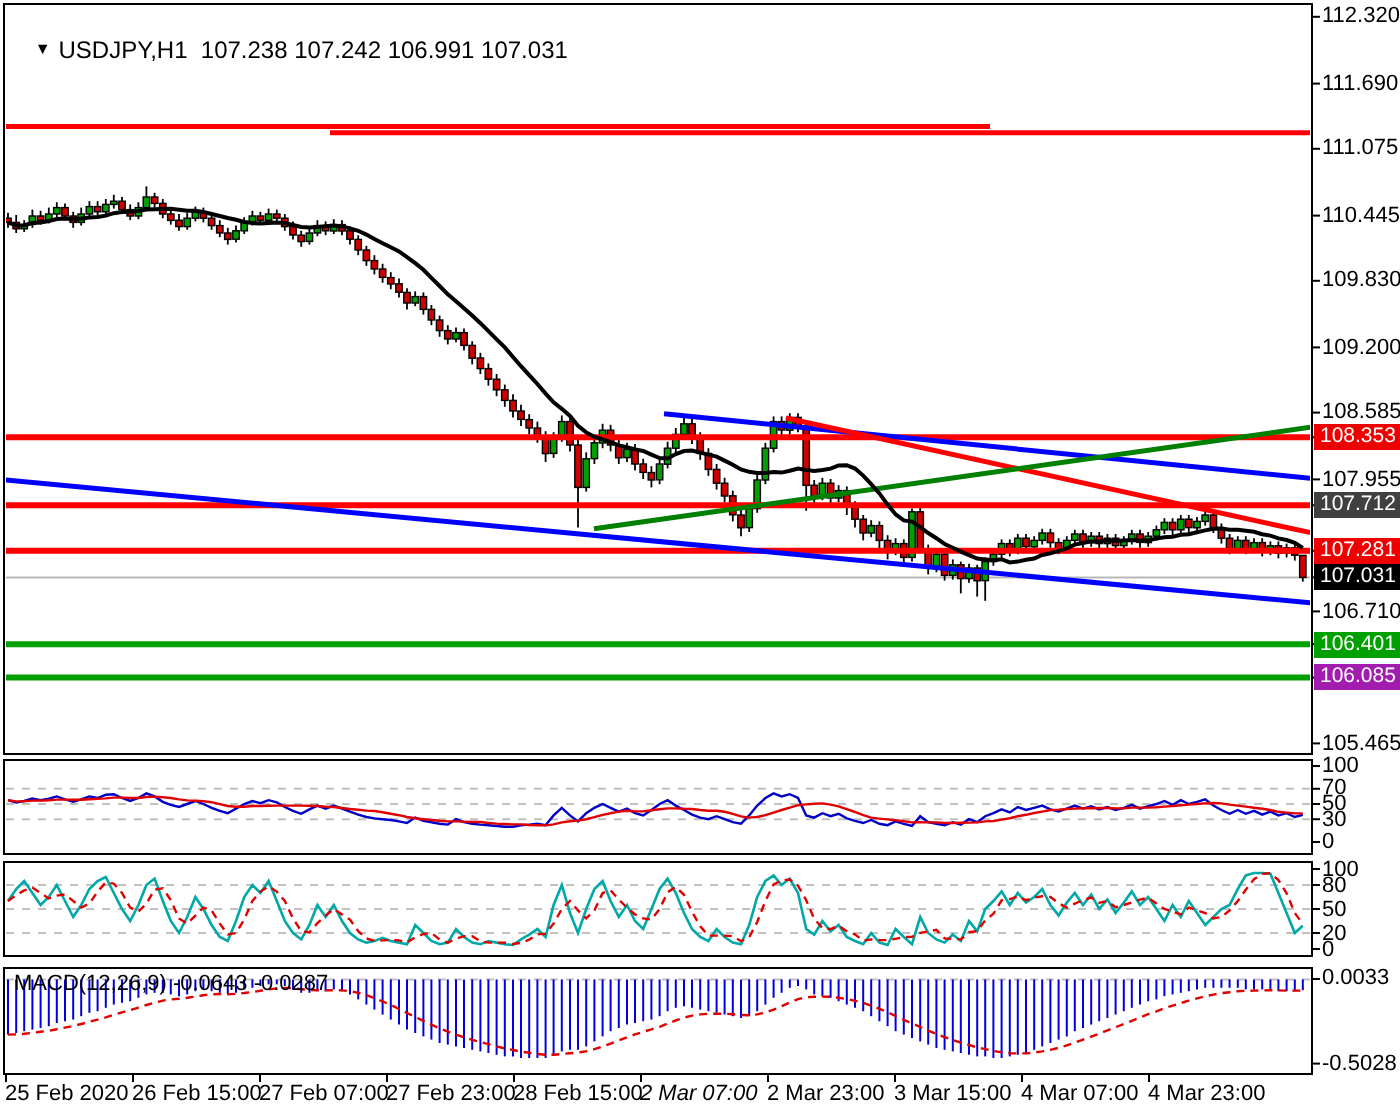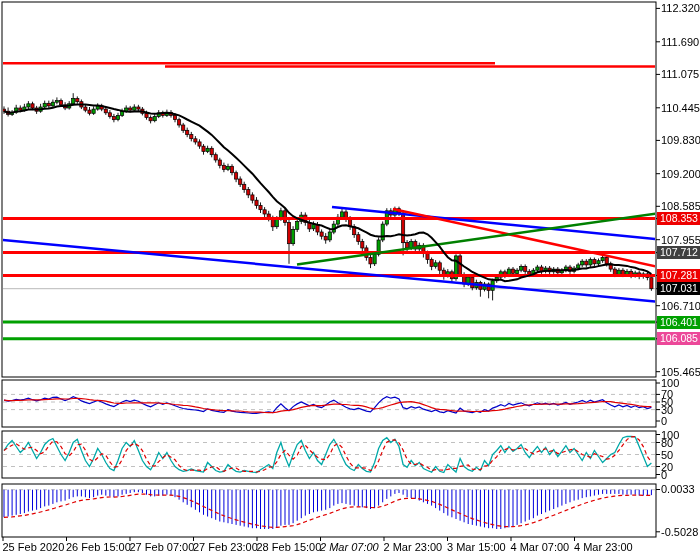--- a/index.html
+++ b/index.html
@@ -595,39 +595,43 @@
         <line x1="193.5" x2="193.5" y1="537" y2="541" stroke="#000" stroke-width="1"></line>
         <line x1="257" x2="257" y1="537" y2="541" stroke="#000" stroke-width="1"></line>
         <line x1="320.5" x2="320.5" y1="537" y2="541" stroke="#000" stroke-width="1"></line>
         <line x1="384" x2="384" y1="537" y2="541" stroke="#000" stroke-width="1"></line>
         <line x1="447.5" x2="447.5" y1="537" y2="541" stroke="#000" stroke-width="1"></line>
         <line x1="511" x2="511" y1="537" y2="541" stroke="#000" stroke-width="1"></line>
         <line x1="574.5" x2="574.5" y1="537" y2="541" stroke="#000" stroke-width="1"></line>
       </g>
     </svg>
 
+  <div id="title" class="overlay">
+    <span class="tri">▼</span><span>USDJPY,H1  107.238 107.242 106.991 107.031</span>
+  </div>
 
+  <div class="overlay panel-label" style="top:486px;left:7px">MACD(12,26,9) -0.0643 -0.0287</div>
 
   <div id="labels">
       <div class="plabel" style="top: 2.383px;">112.320</div>
       <div class="plabel" style="top: 35.773px;">111.690</div>
       <div class="plabel" style="top: 68.368px;">111.075</div>
       <div class="plabel" style="top: 101.758px;">110.445</div>
       <div class="plabel" style="top: 134.353px;">109.830</div>
       <div class="plabel" style="top: 167.743px;">109.200</div>
       <div class="plabel" style="top: 200.338px;">108.585</div>
       <div class="plabel" style="top: 233.728px;">107.955</div>
       <div class="plabel" style="top: 299.713px;">106.710</div>
       <div class="plabel" style="top: 365.698px;">105.465</div>
       <div class="pbadge" style="top: 212.134px; background: rgb(238, 0, 0);">108.353</div>
       <div class="pbadge" style="top: 246.107px; background: #404040;">107.712</div>
       <div class="pbadge" style="top: 268.95px; background: rgb(238, 0, 0);">107.281</div>
       <div class="pbadge" style="top: 282.2px; background: rgb(0, 0, 0);">107.031</div>
       <div class="pbadge" style="top: 315.59px; background: rgb(0, 160, 0);">106.401</div>
-      <div class="pbadge" style="top: 332.338px; background: #ec4899;">106.085</div>
+      <div class="pbadge" style="top: 332.338px; background: #a21caf;">106.085</div>
       <div class="slabel" style="top: 377px;">100</div>
       <div class="slabel" style="top: 388.4px;">70</div>
       <div class="slabel" style="top: 396px;">50</div>
       <div class="slabel" style="top: 403.6px;">30</div>
       <div class="slabel" style="top: 415px;">0</div>
       <div class="slabel" style="top: 428.5px;">100</div>
       <div class="slabel" style="top: 436.5px;">80</div>
       <div class="slabel" style="top: 448.5px;">50</div>
       <div class="slabel" style="top: 460.5px;">20</div>
       <div class="slabel" style="top: 468.5px;">0</div>

